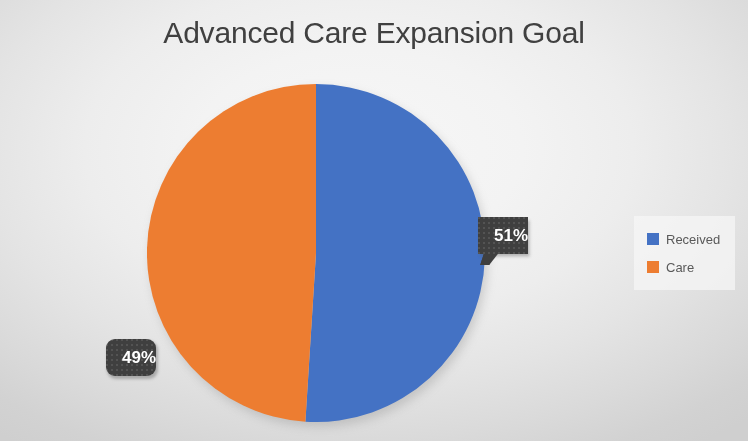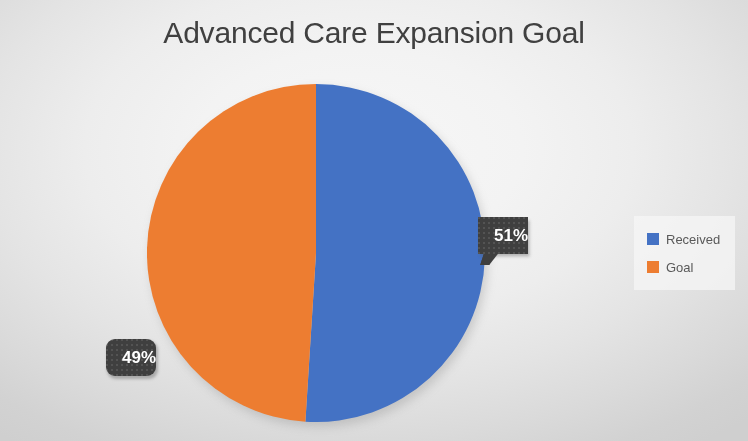--- a/index.html
+++ b/index.html
@@ -181,17 +181,17 @@
     </div>
   </div>
 
   <div id="legend">
     <div class="legend-item">
       <span class="legend-swatch" style="background-color: rgb(68, 114, 196);"></span>
       <span class="legend-label">Received</span>
     </div>
     <div class="legend-item">
       <span class="legend-swatch" style="background-color: rgb(237, 125, 49);"></span>
-      <span class="legend-label">Goal</span>
+      <span class="legend-label">Care</span>
     </div>
   </div>
 
 </div>
 
 </body></html>

